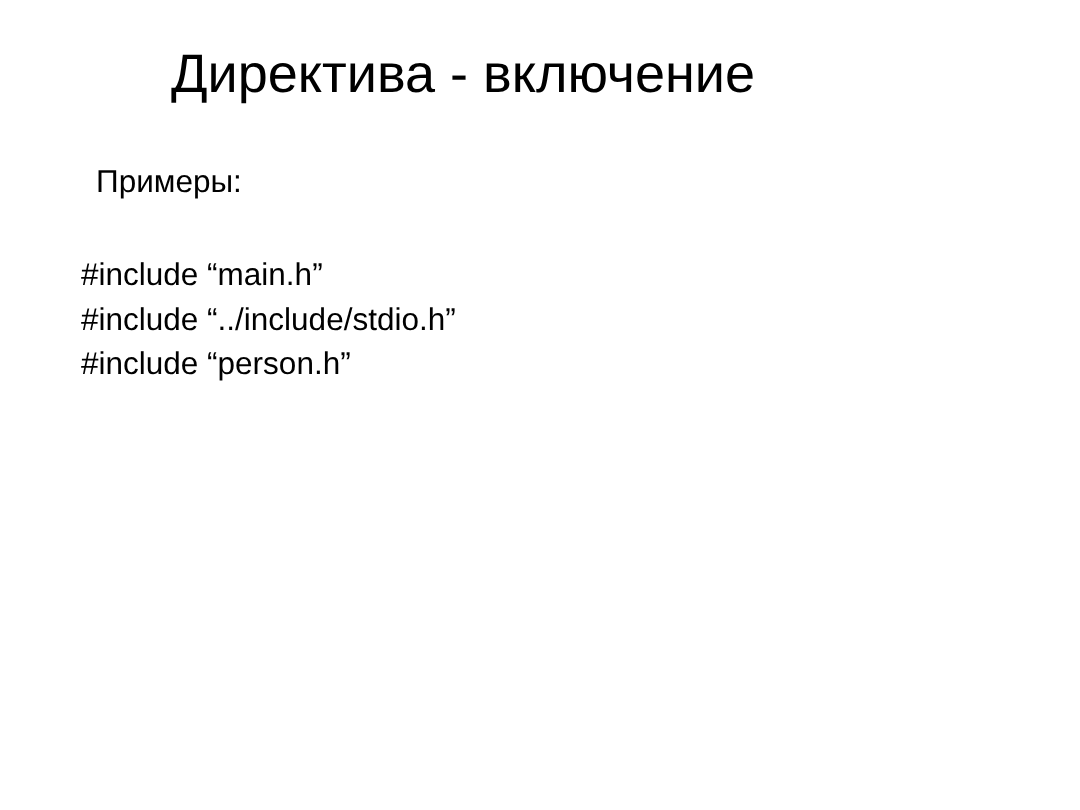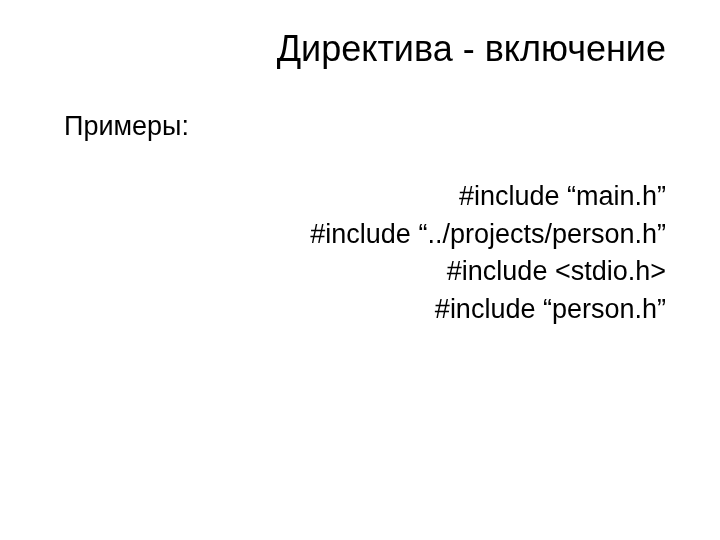--- a/index.html
+++ b/index.html
@@ -16,42 +16,40 @@
       overflow: hidden;
     }
     .slide {
       width: 100%;
       height: 100%;
       padding: 28px 54px;
     }
     .title {
       font-size: 36px;
       font-weight: 400;
-      text-align: right;
+      text-align: left;
       margin-bottom: 38px;
       margin-left: 60px;
     }
     .content {
-      font-size: 27px;
+      font-size: 21px;
       line-height: 1.35;
     }
     .subheading {
       margin-bottom: 34px;
       padding-left: 10px;
     }
     .code-line {
       margin-bottom: 1px;
-      text-align: right;
     }
   </style>
 </head>
 <body>
 
 <div class="slide">
   <h1 class="title">Директива - включение</h1>
   <div class="content">
     <div class="subheading">Примеры:</div>
     <div class="code-line">#include “main.h”</div>
-    <div class="code-line">#include “../projects/person.h”</div>
-    <div class="code-line">#include &lt;stdio.h&gt;</div>
+    <div class="code-line">#include “../include/stdio.h”</div>
     <div class="code-line">#include “person.h”</div>
   </div>
 </div>
 
 </body></html>

